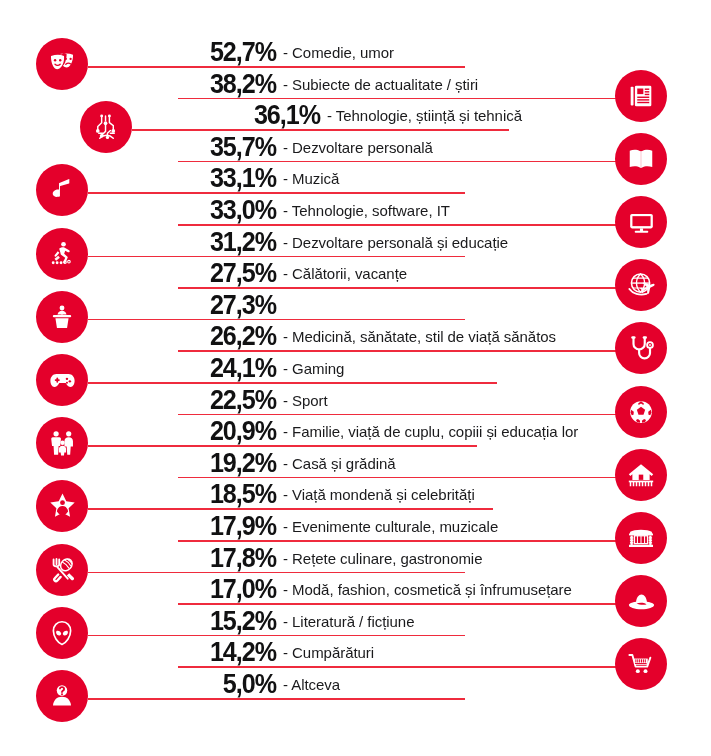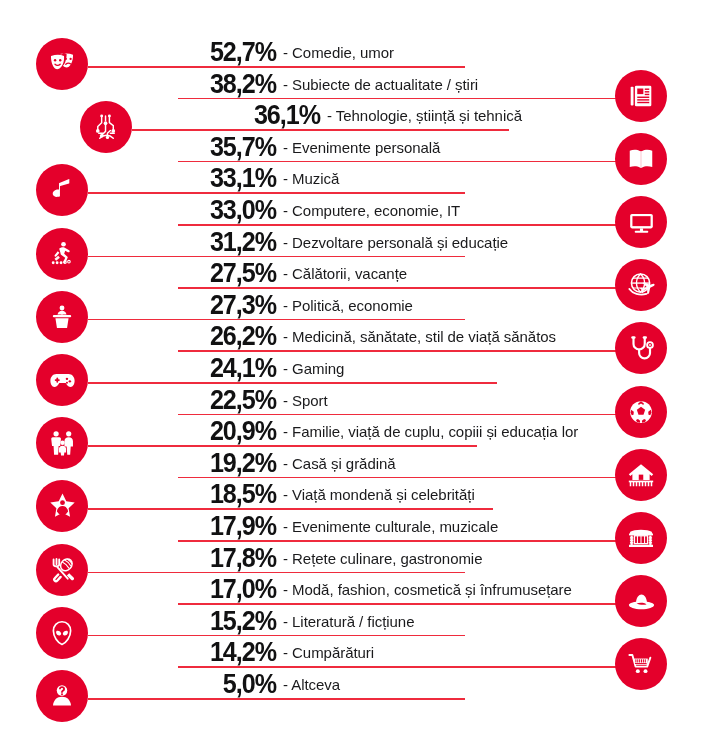--- a/index.html
+++ b/index.html
@@ -116,21 +116,21 @@
     <div class="row" style="top: 130.8px;">
       <div class="line right"></div>
       <div class="bubble right">
         <svg viewBox="0 0 32 32" width="30" height="30">
     <path fill="#ffffff" d="M4 7.2c3.8-1.4 7.6-1.4 11.2.6v17.4c-3.6-2-7.4-2-11.2-.6z"></path>
     <path fill="#ffffff" d="M28 7.2c-3.8-1.4-7.6-1.4-11.2.6v17.4c3.6-2 7.4-2 11.2-.6z"></path>
     <rect x="15.1" y="7.6" width="1.8" height="17.8" fill="#ffffff"></rect>
   </svg>
       </div>
       <div class="pct">35,7%</div>
-      <div class="label"><span class="dash">-</span> <span>Evenimente personală</span></div>
+      <div class="label"><span class="dash">-</span> <span>Dezvoltare personală</span></div>
     </div>
     <div class="row" style="top: 162.4px;">
       <div class="line left"></div>
       <div class="bubble left">
         <svg viewBox="0 0 32 32" width="30" height="30">
     <path fill="#ffffff" d="M23.6 4.2c.1 0 .2.1.2.3v4.1c0 .2-.1.3-.3.4l-9.3 2.6c-.3.1-.4.2-.4.5v10.3c0 .3-.1.4-.3.5-.6.2-1.2.3-1.9.4-2.8.5-5.2-.9-5.5-3-.3-2.2 1.7-4.4 4.4-4.9.8-.1 1.6-.1 2.3.1V8.9c0-.3.1-.4.4-.5z"></path>
     <path fill="#ffffff" d="M23.8 9.6v5.2c0 .3-.1.4-.4.5-.6.2-1.2.3-1.9.4-2.8.5-5.2-.9-5.5-3-.2-1.7 1-3.4 2.8-4.2z" opacity="0"></path>
   </svg>
       </div>
       <div class="pct">33,1%</div>
@@ -140,21 +140,21 @@
       <div class="line right"></div>
       <div class="bubble right">
         <svg viewBox="0 0 32 32" width="29" height="29">
     <rect x="3.5" y="6.5" width="25" height="16" rx="2" fill="#ffffff"></rect>
     <rect x="6" y="9" width="20" height="11" fill="#e4002b"></rect>
     <rect x="14.3" y="22.5" width="3.4" height="3" fill="#ffffff"></rect>
     <rect x="8.5" y="25" width="15" height="2.2" rx="1.1" fill="#ffffff"></rect>
   </svg>
       </div>
       <div class="pct">33,0%</div>
-      <div class="label"><span class="dash">-</span> <span>Computere, economie, IT</span></div>
+      <div class="label"><span class="dash">-</span> <span>Tehnologie, software, IT</span></div>
     </div>
     <div class="row" style="top: 225.6px;">
       <div class="line left"></div>
       <div class="bubble left">
         <svg viewBox="0 0 32 32" width="30" height="30">
     <circle cx="17.6" cy="5.6" r="2.5" fill="#ffffff"></circle>
     <path fill="#ffffff" d="M13 10.4c1.6-1.6 4.2-2.1 6-1.1l4.6 2.6c.6.3.8 1 .5 1.6-.3.6-1.1.8-1.7.5l-3-1.6-1.1 3.4 3.3 2.8c.5.4.6.9.4 1.4l-2.3 5.4c-.3.6-1 .9-1.6.6-.6-.3-.9-1-.6-1.6l1.9-4.3-4.4-3.4c-.5-.4-.7-.9-.5-1.5z"></path>
     <path fill="#ffffff" d="M13.2 14.6l-3.1 3.9c-.4.5-1.1.6-1.6.2-.5-.4-.6-1.1-.2-1.6l3.2-4z"></path>
     <path fill="#ffffff" d="M12 17.8l-4 3.3 1.7 2 4-3.2z" opacity=".95"></path>
     <g fill="#ffffff">
@@ -191,21 +191,20 @@
       <div class="bubble left">
         <svg viewBox="0 0 32 32" width="30" height="30">
     <circle cx="16" cy="6.4" r="2.6" fill="#ffffff"></circle>
     <path fill="#ffffff" d="M11.2 13.2c.6-2.4 2.5-3.8 4.8-3.8s4.2 1.4 4.8 3.8z"></path>
     <rect x="6.2" y="13.9" width="19.6" height="2.4" rx="1.2" fill="#ffffff"></rect>
     <path fill="#ffffff" d="M9 17.4h14l-1.6 10.4H10.6z"></path>
     <path d="M16 11.4v2.2" stroke="#ffffff" stroke-width="1.3"></path>
   </svg>
       </div>
       <div class="pct">27,3%</div>
-      <div class="label"><span class="dash">-</span> <span>Politică, economie</span></div>
     </div>
     <div class="row" style="top: 320.4px;">
       <div class="line right"></div>
       <div class="bubble right">
         <svg viewBox="0 0 32 32" width="30" height="30">
     <path d="M8 5.2v6.4c0 3.3 2.7 6 6 6s6-2.7 6-6V5.2" fill="none" stroke="#ffffff" stroke-width="2.3" stroke-linecap="round"></path>
     <rect x="5.6" y="3.4" width="4.6" height="2.8" rx="1.4" fill="#ffffff"></rect>
     <rect x="17.8" y="3.4" width="4.6" height="2.8" rx="1.4" fill="#ffffff"></rect>
     <path d="M14 17.6v3.6c0 3.2 2.6 5.8 5.8 5.8s5.8-2.6 5.8-5.8v-5.4" fill="none" stroke="#ffffff" stroke-width="2.3" stroke-linecap="round"></path>
     <circle cx="25.6" cy="12.8" r="3.1" fill="none" stroke="#ffffff" stroke-width="2"></circle>

